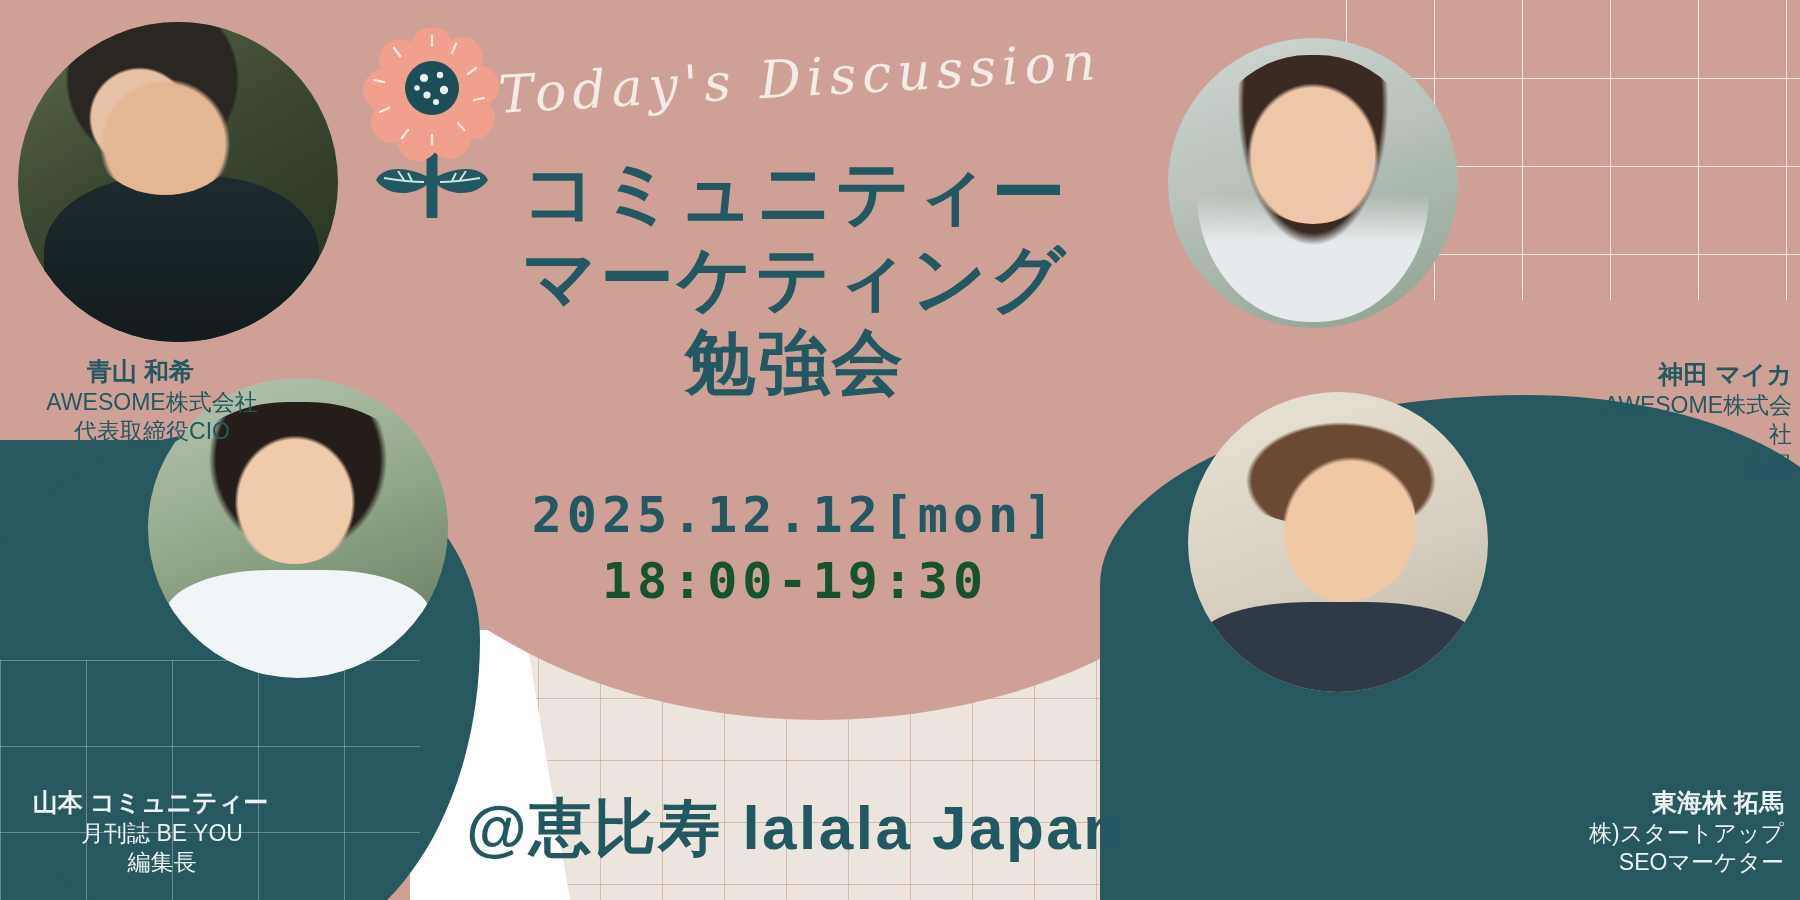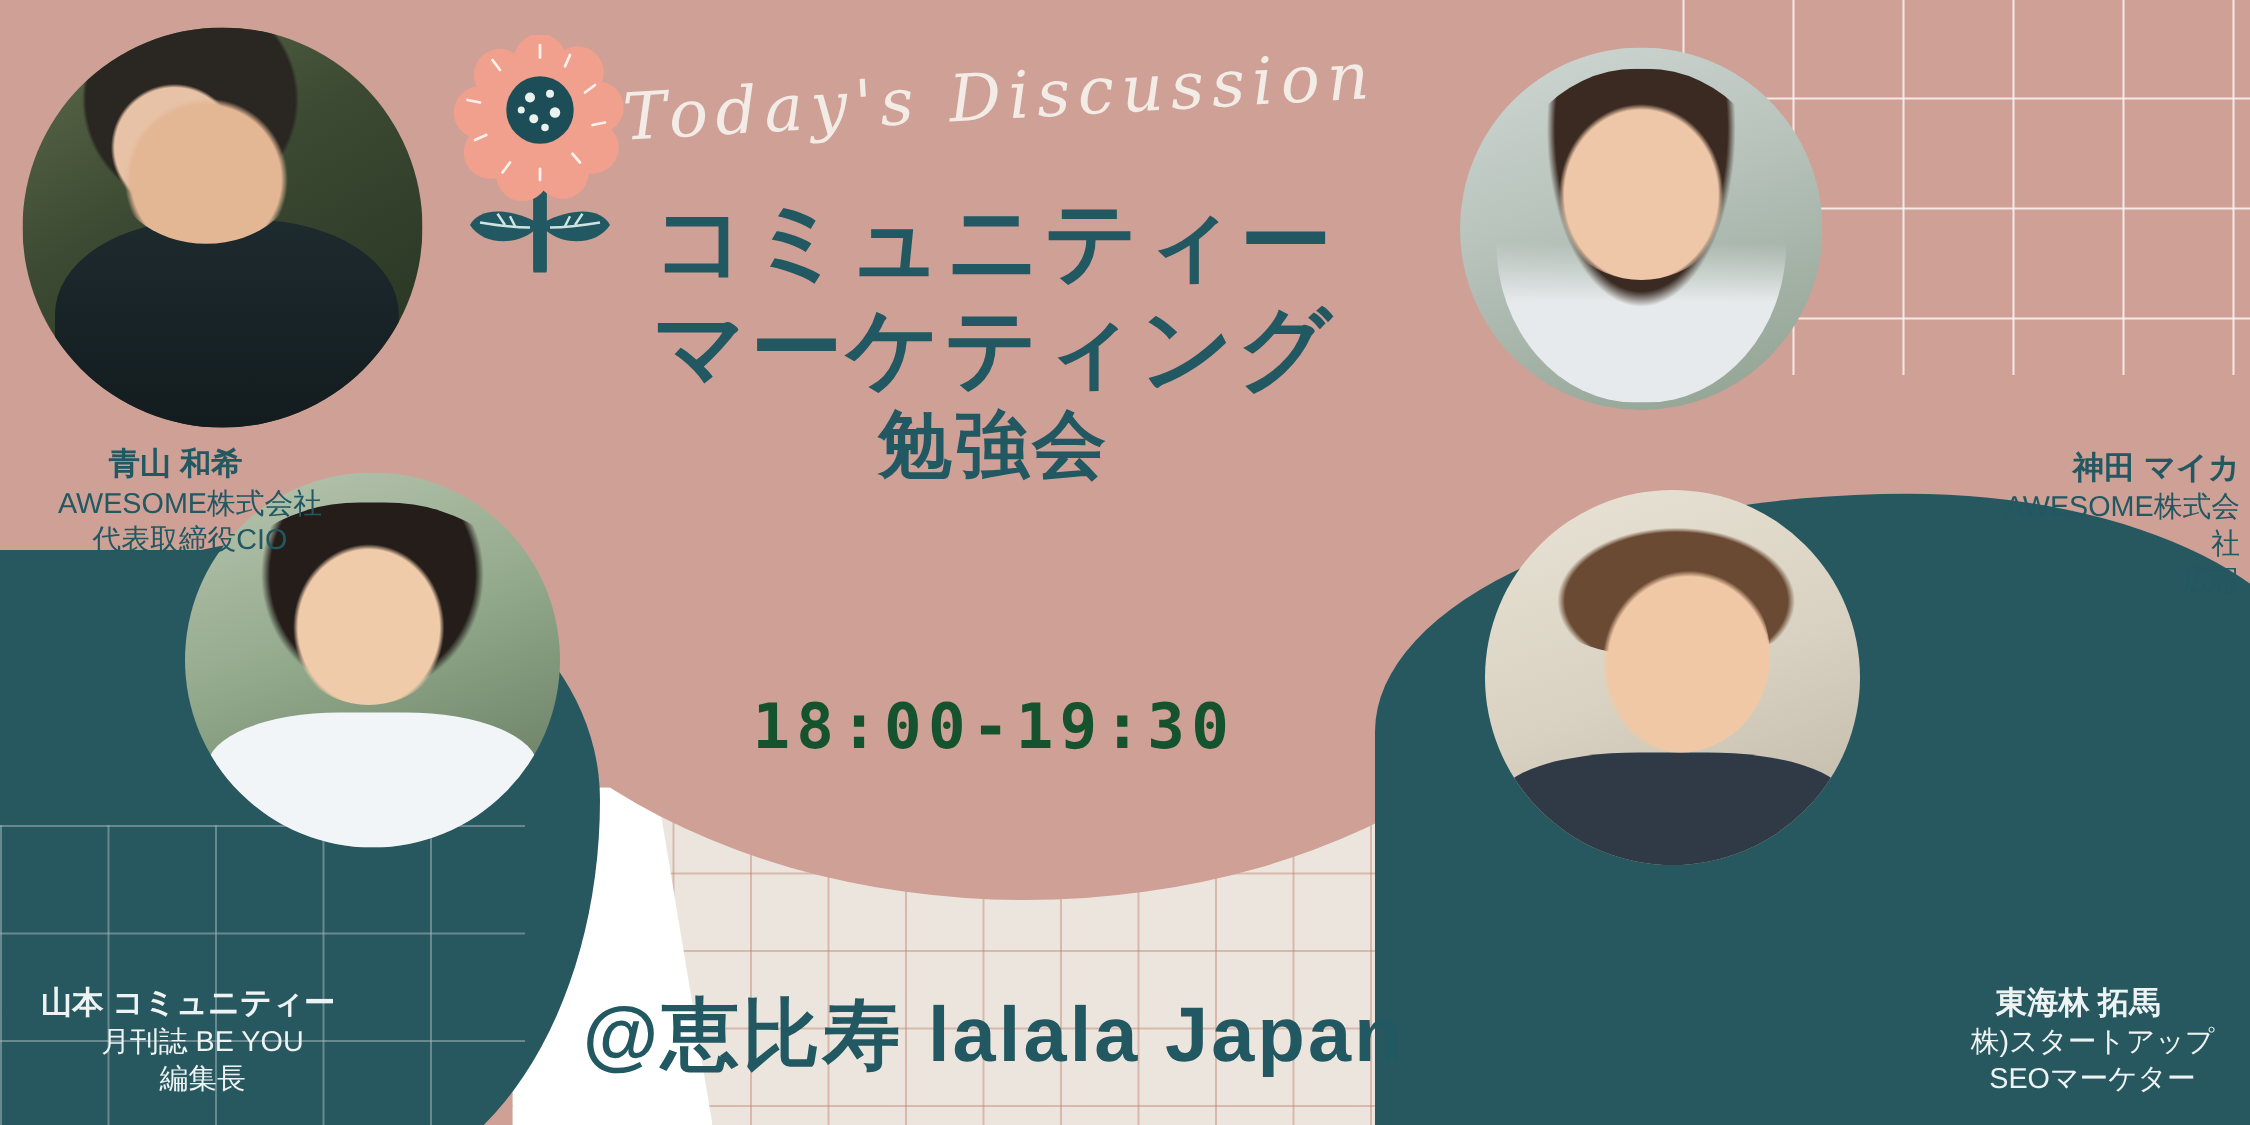--- a/index.html
+++ b/index.html
@@ -134,21 +134,21 @@
   }
 
   .title {
     position:absolute; left:455px; top:150px; width:680px;
     text-align:center; color:#215861;
     font-weight:700; line-height:1.16;
     letter-spacing:.16em;
   }
   .title .l1 { font-size:74px; display:block; }
   .title .l2 { font-size:74px; display:block; }
-  .title .l3 { font-size:59px; display:block; }
+  .title .l3 { font-size:71px; display:block; }
 
   .date {
     position:absolute; left:455px; top:486px; width:680px;
     text-align:center; color:#215861;
     font-size:50px; font-weight:600; letter-spacing:.10em;
     font-family:"DejaVu Sans Mono","Liberation Mono",monospace;
   }
   .time {
     position:absolute; left:455px; top:552px; width:680px;
     text-align:center; color:#14532d;
@@ -163,21 +163,21 @@
   }
 
   
   .spk { position:absolute; line-height:1.30; }
   .spk .nm { font-weight:700; font-size:25px;padding-left:21px; }
   .spk .org,.spk .role { font-size:23px; font-weight:400;padding-left:44px; }
 
   #spk-tl { left:0; top:355px; width:260px; text-align:center; color:#215861; }
   #spk-tr { left:1540px; top:358px; width:258px; text-align:right; color:#215861; padding-right:6px;}
   #spk-bl { left:0; top:786px; width:280px; text-align:center; color:#edf2f2; }
-  #spk-br { left:1520px; top:786px; width:272px; text-align:center; color:#edf2f2; padding-right:8px;}
+  #spk-br { left:1520px; top:786px; width:272px; text-align:right; color:#edf2f2; padding-right:8px;}
 </style>
 </head>
 <body>
 
 <div id="stage">
 
   <div class="bg-base"></div>
 
   <div class="cream-panel"></div>
   <div class="cream-white-wedge"></div>
@@ -258,20 +258,21 @@
     </div>
 
   <div class="script">Today's Discussion</div>
 
   <div class="title">
     <span class="l1">コミュニティー</span>
     <span class="l2">マーケティング</span>
     <span class="l3">勉強会</span>
   </div>
 
+  <div class="date">2025.12.12[mon]</div>
   <div class="time">18:00-19:30</div>
   <div class="venue">@恵比寿 lalala Japan</div>
 
   <div class="spk" id="spk-tl">
     <div class="nm">青山 和希</div>
     <div class="org">AWESOME株式会社</div>
     <div class="role">代表取締役CIO</div>
   </div>
 
   <div class="spk" id="spk-tr">

